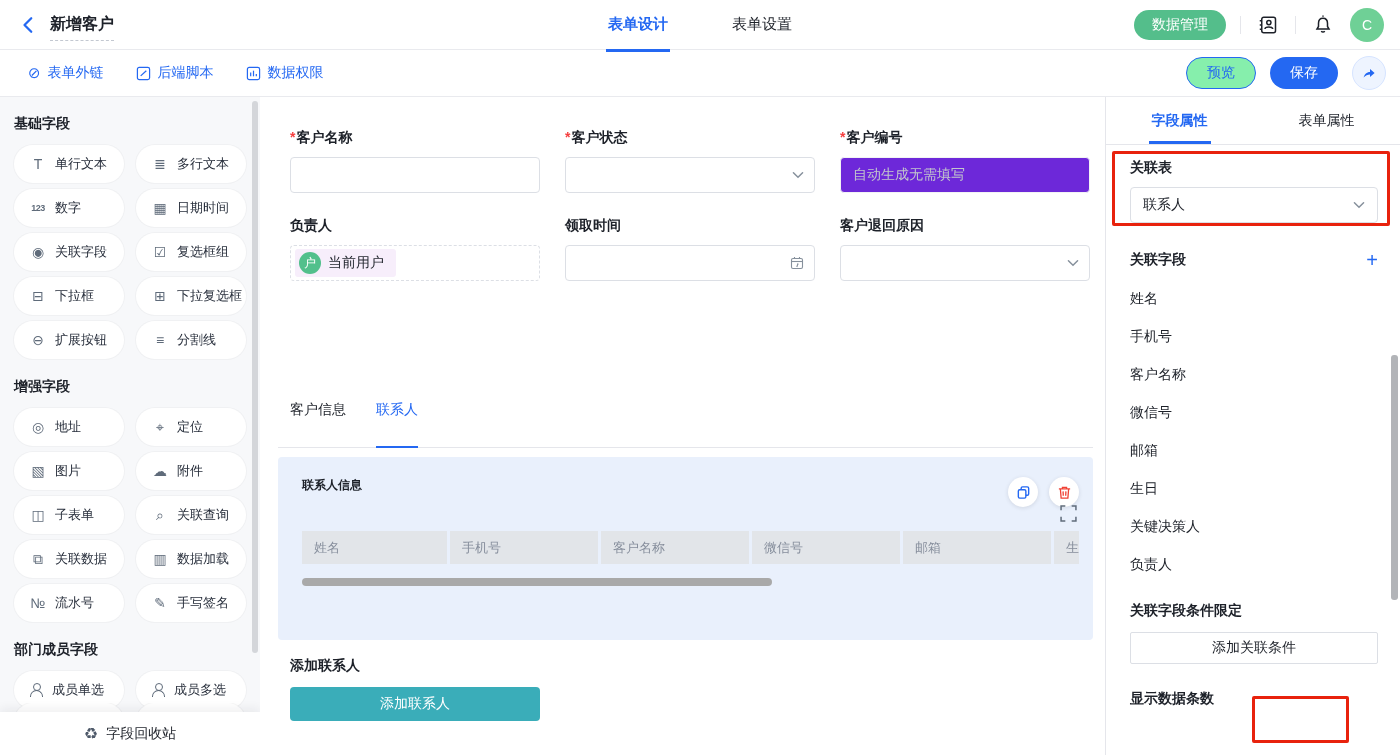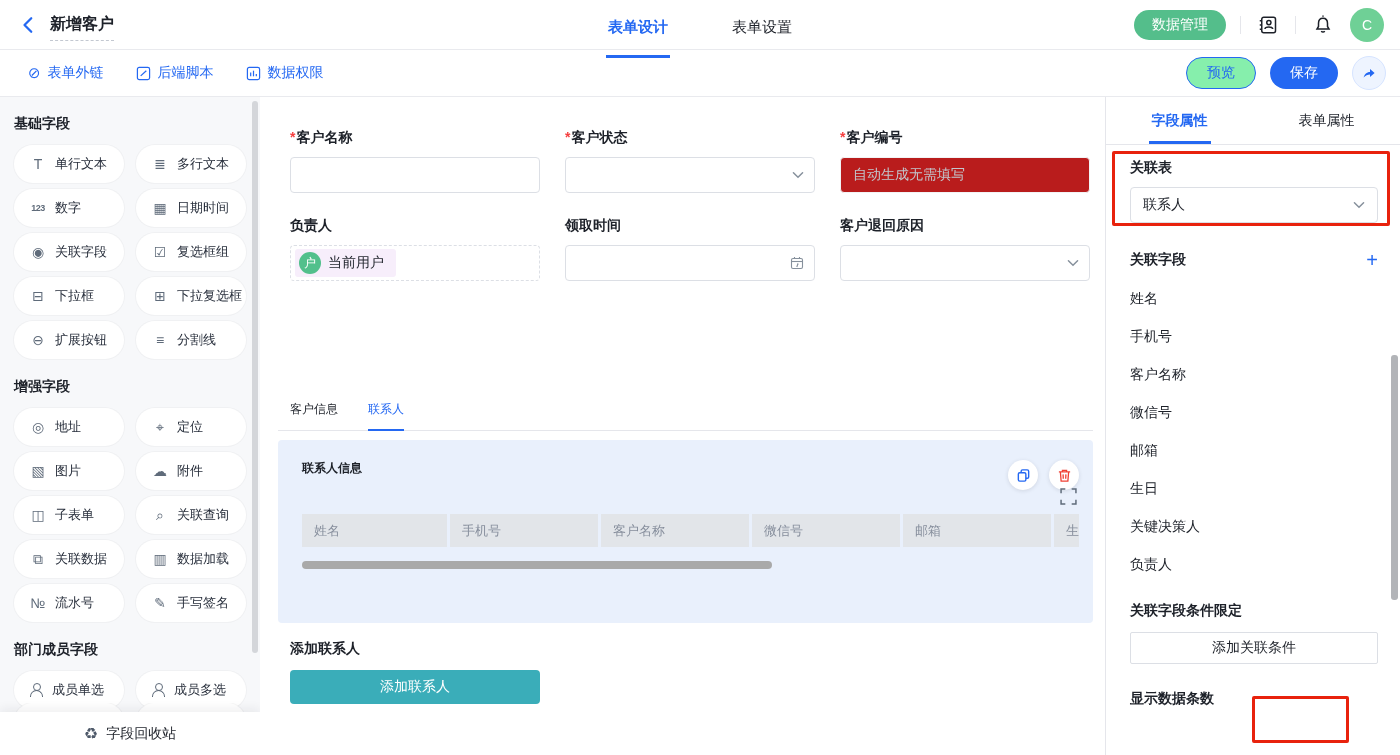--- a/index.html
+++ b/index.html
@@ -6,21 +6,21 @@
   html,body { width:1400px; height:755px; overflow:hidden; }
   body { font-family:"Liberation Sans","DejaVu Sans",sans-serif; color:#1d2129; background:#fff; font-size:14px; }
   .page { position:relative; width:1400px; height:755px; overflow:hidden; }
 
   
   .topbar { position:relative; height:50px; display:flex; align-items:center; justify-content:space-between; padding:0 16px 0 20px; border-bottom:1px solid #e9eaee; background:#fff; }
   .topbar-left { display:flex; align-items:center; gap:12px; }
   .back-btn { display:flex; align-items:center; cursor:pointer; }
   .page-title { font-size:16px; font-weight:700; border-bottom:1px dashed #c3c8d1; padding-bottom:5px; margin-top:5px; }
   .topbar-tabs { position:absolute; left:50%; top:0; transform:translateX(-50%); height:50px; display:flex; gap:60px; }
-  .top-tab { height:58px; display:flex; align-items:center; font-size:15px; cursor:pointer; border-bottom:3px solid transparent; padding:0 2px; color:#1d2129; }
+  .top-tab { height:52px; display:flex; align-items:center; font-size:15px; cursor:pointer; border-bottom:3px solid transparent; padding:0 2px; color:#1d2129; }
   .top-tab.active { color:#2468f2; border-bottom-color:#2468f2; font-weight:600; }
   .topbar-right { display:flex; align-items:center; gap:14px; }
   .btn-green { background:#54be8b; color:#fff; border:none; height:30px; padding:0 18px; border-radius:15px; font-size:14px; cursor:pointer; }
   .v-divider { width:1px; height:18px; background:#e5e6eb; }
   .icon-btn { display:flex; align-items:center; justify-content:center; width:26px; height:26px; cursor:pointer; position:relative; }
   .avatar { width:34px; height:34px; border-radius:50%; background:#6fd096; color:#fff; display:flex; align-items:center; justify-content:center; font-size:14px; cursor:pointer; }
 
   
   .toolbar { height:47px; display:flex; align-items:center; justify-content:space-between; padding:0 14px 0 28px; border-bottom:1px solid #e9eaee; background:#fff; }
   .toolbar-links { display:flex; align-items:center; gap:32px; }
@@ -49,27 +49,27 @@
   .sb-peek .sb-grid { margin:0; }
   .recycle-bar { position:absolute; left:0; bottom:0; width:260px; height:43px; background:#fff; box-shadow:0 -3px 10px rgba(29,33,41,.07); display:flex; align-items:center; justify-content:center; gap:8px; font-size:14px; cursor:pointer; }
   .recycle-bar .uicon { color:#4e5969; font-size:16px; }
 
   
   .canvas { flex:1; background:#fff; height:100%; overflow:hidden; }
   .field-grid { display:grid; grid-template-columns:repeat(3,250px); column-gap:25px; row-gap:24px; padding:32px 0 0 30px; }
   .f-label { font-size:14px; font-weight:700; margin-bottom:10px; }
   .req { color:#f53f3f; margin-right:1px; }
   .ctrl { position:relative; height:36px; border:1px solid #dcdfe5; border-radius:4px; background:#fff; display:flex; align-items:center; padding:0 12px; font-size:14px; }
-  .ctrl.disabled { background:#b91c1c; border-color:#f2f3f5; color:#c2c6cc; }
+  .ctrl.disabled { background:#6d28d9; border-color:#f2f3f5; color:#c2c6cc; }
   .ctrl .tail-ic { position:absolute; right:10px; top:50%; transform:translateY(-50%); display:flex; }
   .ctrl.dashed { border-style:dashed; padding:0 4px; }
   .user-tag { display:inline-flex; align-items:center; gap:7px; background:#f7eefb; border-radius:3px; height:28px; padding:0 12px 0 4px; }
   .user-tag .tag-av { width:22px; height:22px; border-radius:50%; background:#52c08c; color:#fff; font-size:12px; display:flex; align-items:center; justify-content:center; }
   .canvas-tabs { display:flex; gap:30px; margin:120px 12px 0 18px; border-bottom:1px solid #e5e6eb; padding-left:12px; }
-  .c-tab { font-size:12px; padding-bottom:11px; cursor:pointer; border-bottom:2.5px solid transparent; margin-bottom:-1px; }
+  .c-tab { font-size:14px; padding-bottom:27px; cursor:pointer; border-bottom:2.5px solid transparent; margin-bottom:-1px; }
   .c-tab.active { color:#2468f2; border-bottom-color:#2468f2; }
   .subform-panel { position:relative; margin:9px 12px 0 18px; height:183px; background:#e9f0fc; border-radius:4px; padding:20px 14px 0 24px; overflow:hidden; }
   .panel-head { display:flex; align-items:flex-start; justify-content:space-between; }
   .panel-title { font-size:12px; font-weight:700; }
   .panel-actions { display:flex; gap:11px; }
   .act-circle { width:30px; height:30px; border-radius:50%; background:#fff; box-shadow:0 1px 4px rgba(29,33,41,.12); display:flex; align-items:center; justify-content:center; cursor:pointer; }
   .corner-ic { position:absolute; right:16px; top:48px; }
   .sub-table { display:flex; gap:3px; margin-top:24px; overflow:hidden; }
   .th-cell { flex:none; height:33px; line-height:33px; background:#e2e5e9; color:#868e9c; font-size:13px; padding-left:12px; }
   .sub-scrollbar { margin-top:14px; width:470px; height:8px; border-radius:4px; background:#a9a9a9; }

